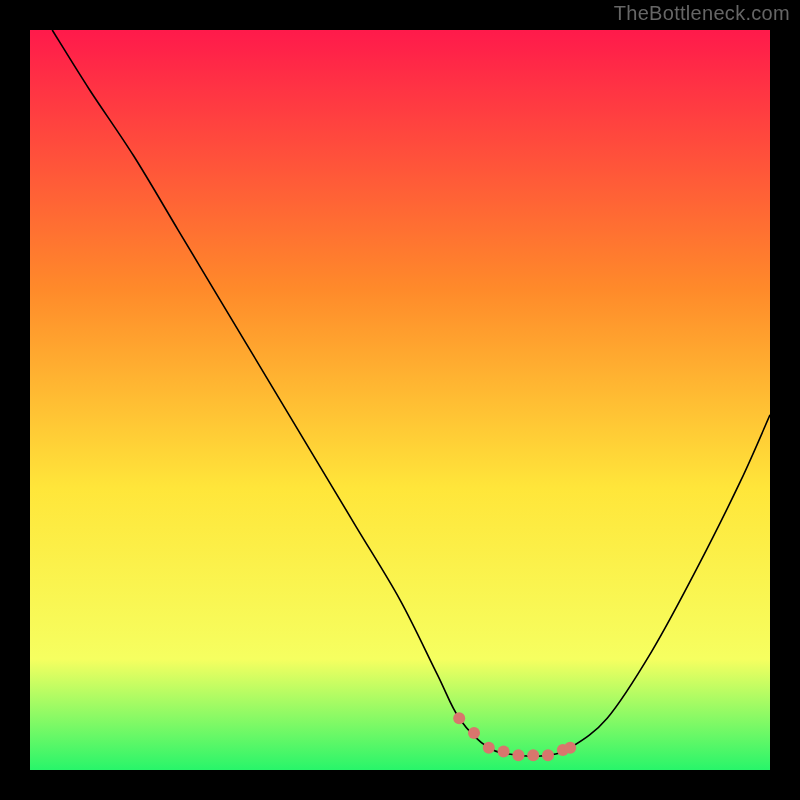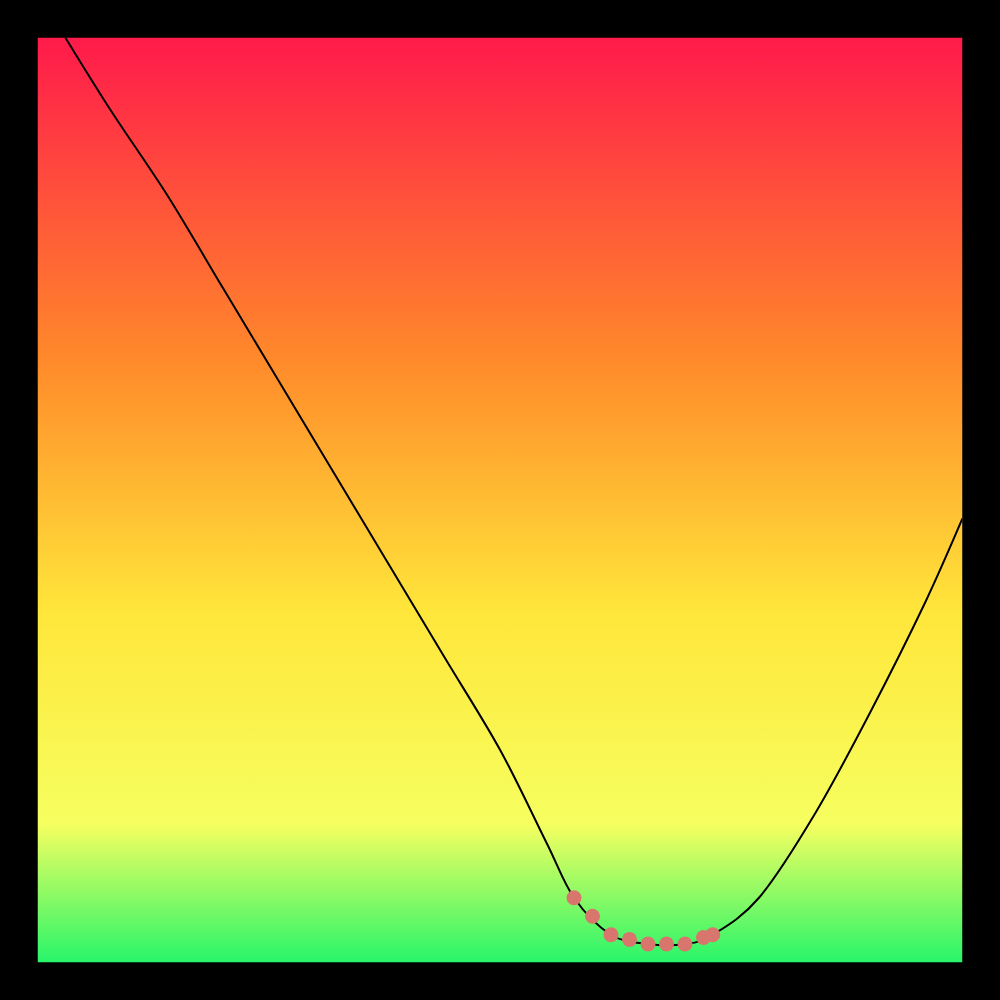--- a/index.html
+++ b/index.html
@@ -36,20 +36,21 @@
   svg {
     width: 740px;
     height: 740px;
     display: block;
   }
 </style>
 </head>
 <body>
 
 <div class="frame">
+  <div class="watermark">TheBottleneck.com</div>
 
   <div class="plot-wrap">
     <svg viewBox="0 0 740 740">
       <defs>
         <linearGradient id="bg-grad" x1="0" y1="0" x2="0" y2="1">
           <stop id="g0" offset="0%" stop-color="#ff1a4b"></stop>
           <stop id="g1" offset="35%" stop-color="#ff8a2a"></stop>
           <stop id="g2" offset="62%" stop-color="#ffe63a"></stop>
           <stop id="g3" offset="85%" stop-color="#f6ff60"></stop>
           <stop id="g4" offset="100%" stop-color="#28f56a"></stop>

